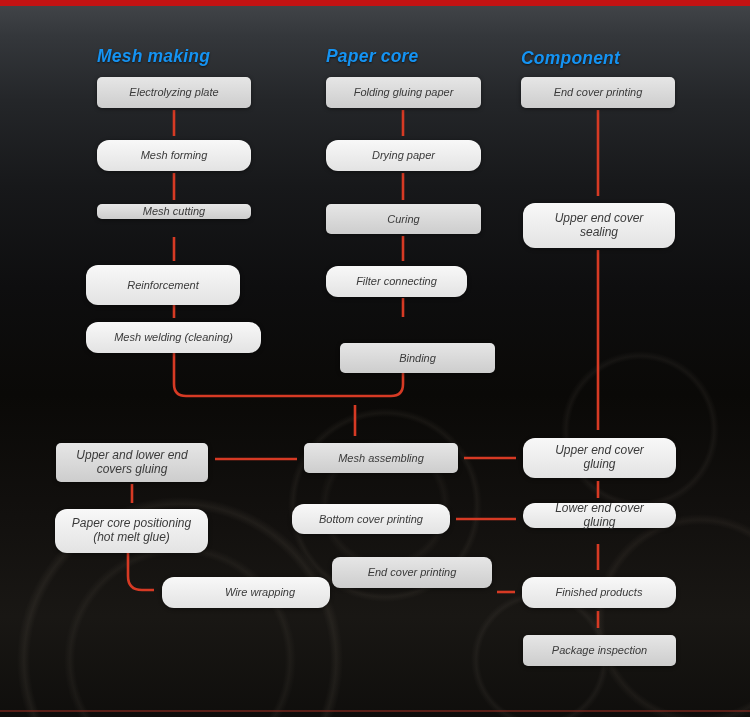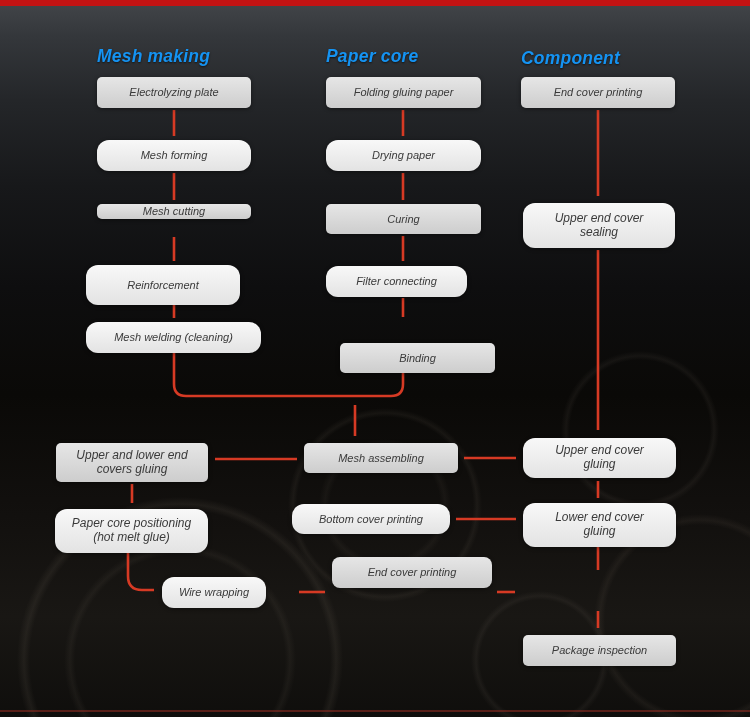--- a/index.html
+++ b/index.html
@@ -96,19 +96,20 @@
 sealing</div>
 
   <div class="box dim small" style="left:56px;  top:443px; width:152px; height:39px;">Upper and lower end
 covers gluing</div>
   <div class="box dim" style="left:304px; top:443px; width:154px; height:30px;">Mesh assembling</div>
   <div class="box light small" style="left:523px; top:438px; width:153px; height:40px;">Upper end cover
 gluing</div>
   <div class="box light small" style="left:55px;  top:509px; width:153px; height:44px;">Paper core positioning
 (hot melt glue)</div>
   <div class="box light" style="left:292px; top:504px; width:158px; height:30px;">Bottom cover printing</div>
-  <div class="box light small" style="left:523px; top:503px; width:153px; height:44px;">Lower end cover
+  <div class="box light small" style="left:523px; top:503px; width:153px; height:25px;">Lower end cover
 gluing</div>
-  <div class="box light" style="left:162px; top:577px; width:104px; height:31px;">Wire wrapping</div>
+  <div class="box light" style="left:162px; top:577px; width:140px; height:31px;padding-left:28px;">Wire wrapping</div>
   <div class="box dim" style="left:332px; top:557px; width:160px; height:31px;border-radius:8px;">End cover printing</div>
+  <div class="box light" style="left:522px; top:577px; width:154px; height:31px;">Finished products</div>
   <div class="box dim" style="left:523px; top:635px; width:153px; height:31px;">Package inspection</div>
 
 </div>
 
 </body></html>

